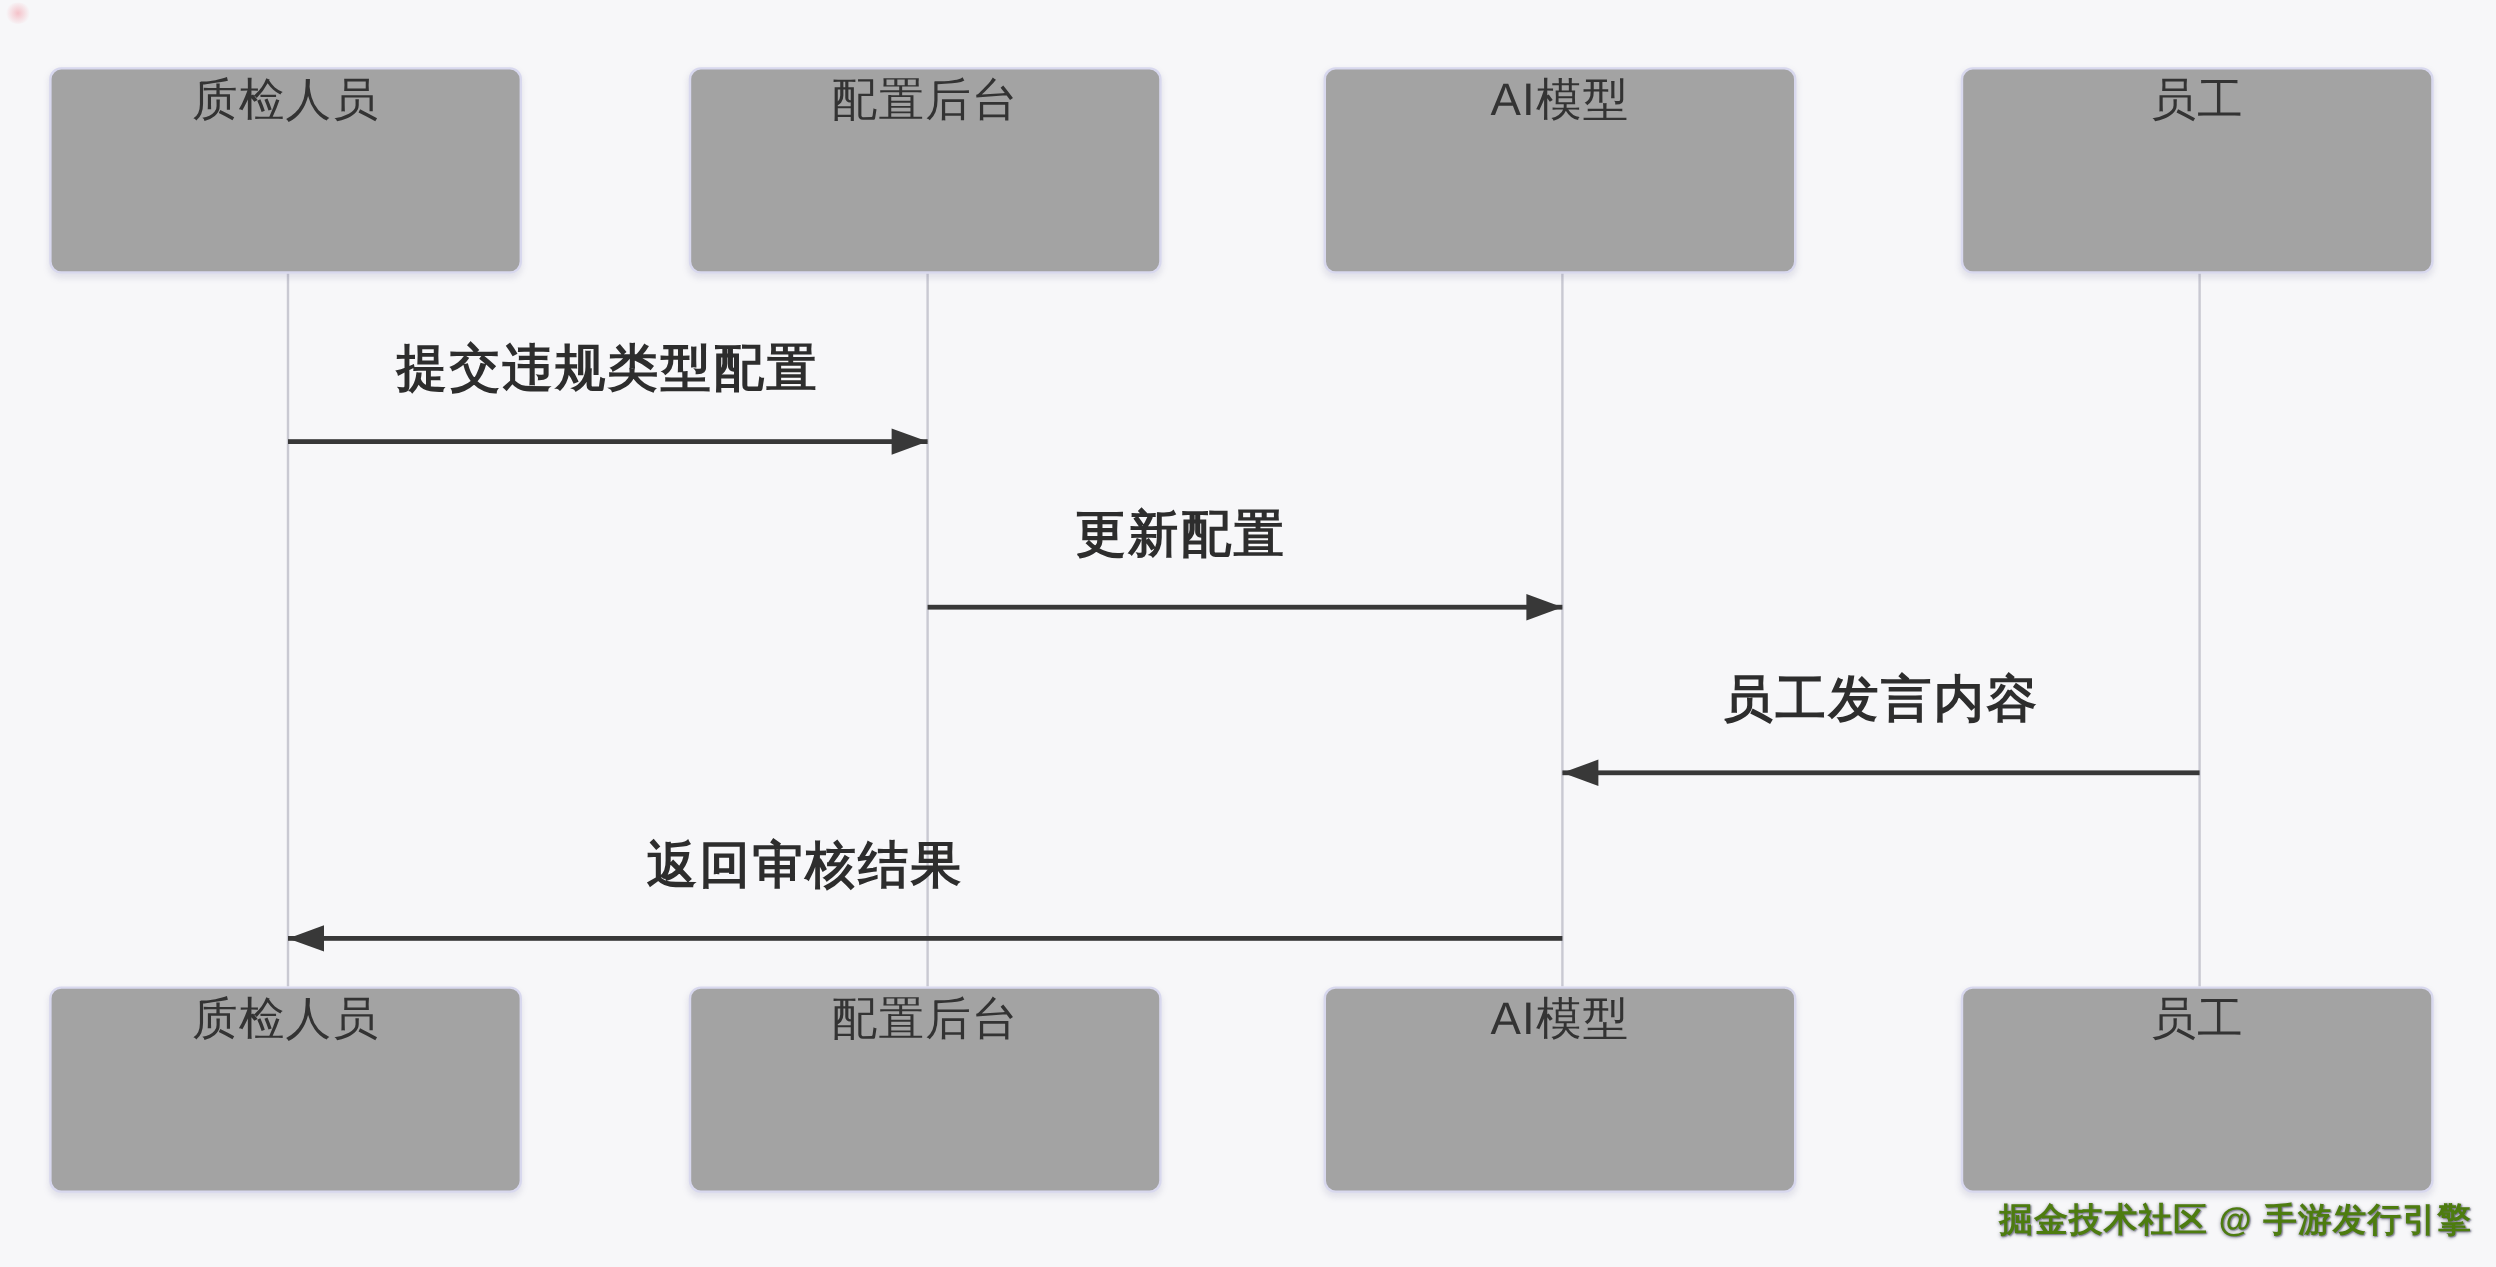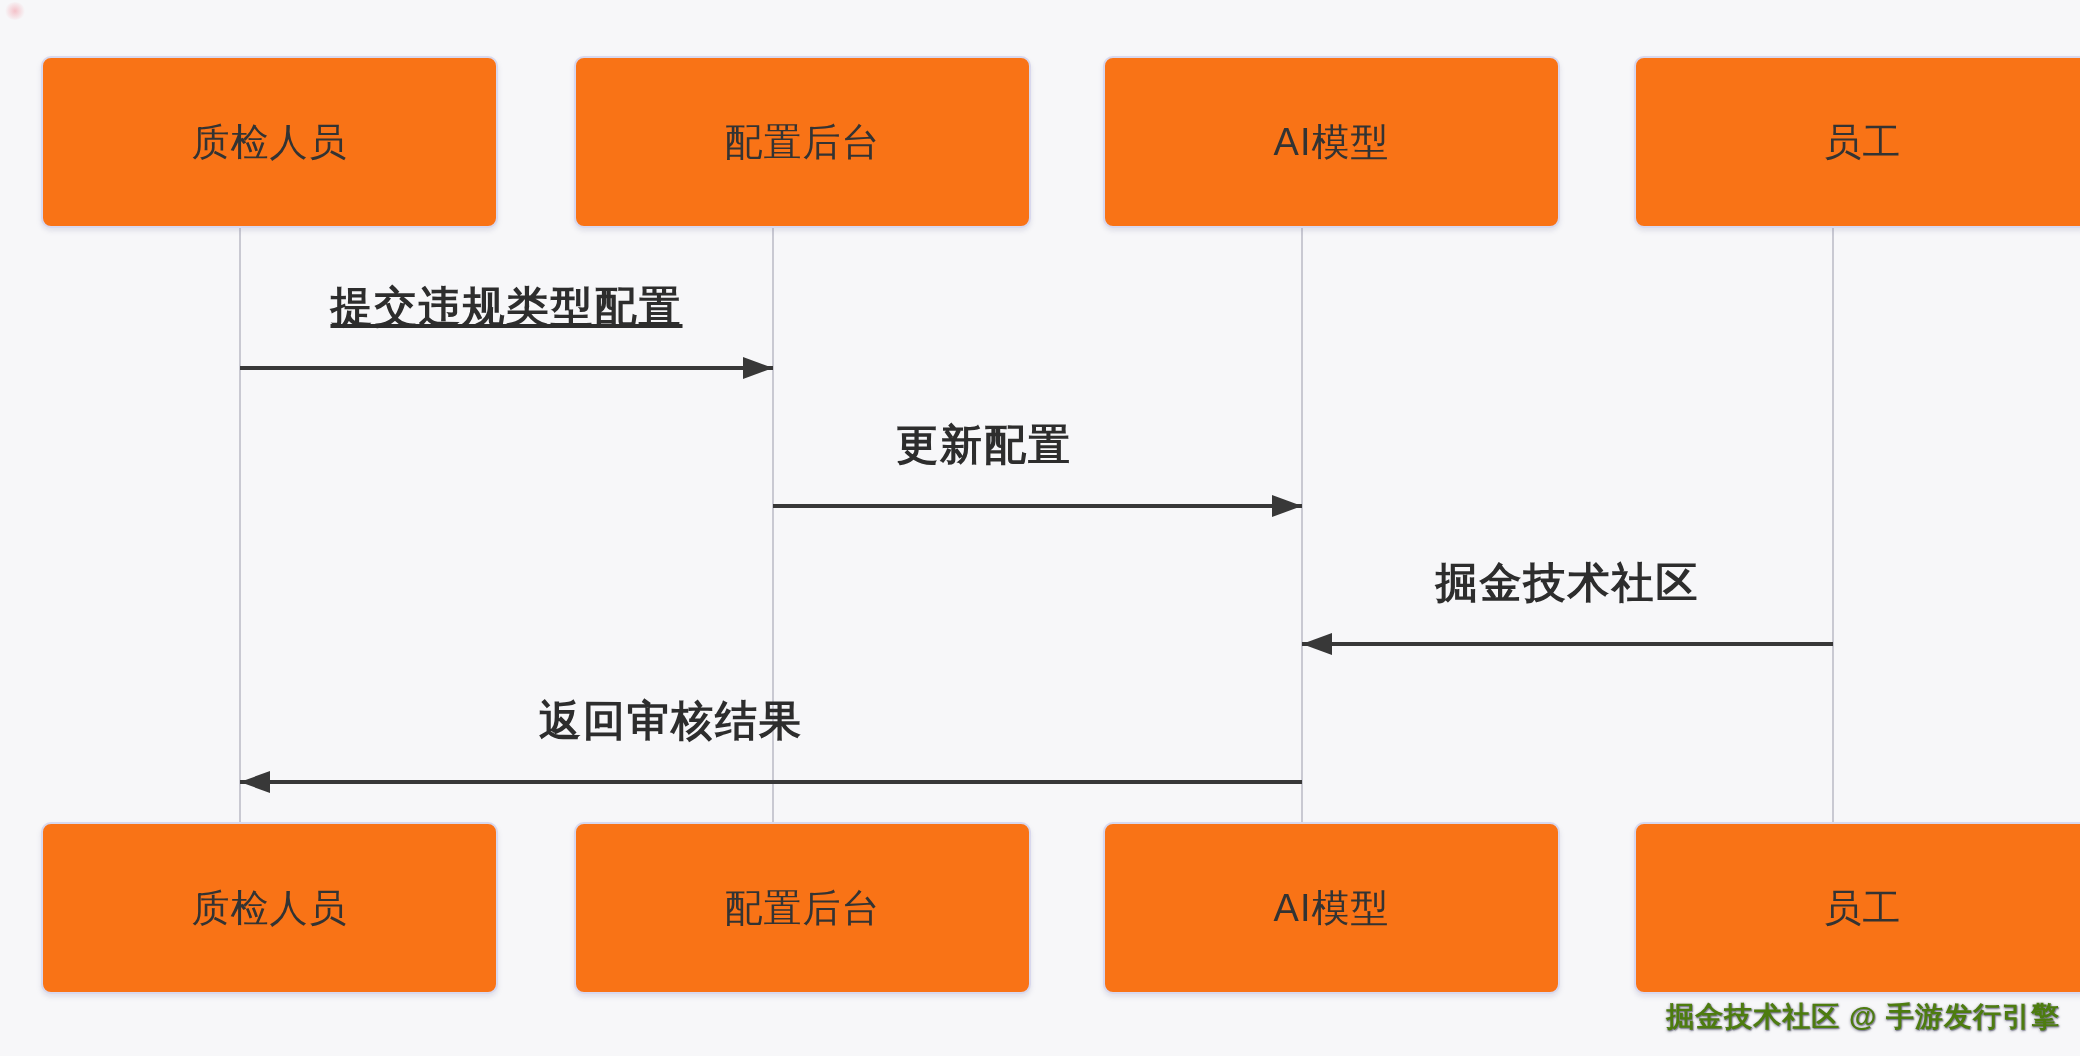--- a/index.html
+++ b/index.html
@@ -27,29 +27,28 @@
   }
   .lifeline {
     position: absolute;
     top: 228px;
     height: 594px;
     width: 2px;
     background: #c9c9d2;
   }
   .actor {
     position: absolute;
-    width: 457px;
+    width: 394px;
     height: 172px;
     box-sizing: border-box;
-    background: #f97316;
+    background: #a3a3a3;
     border: 2px solid #d8d8ee;
     border-radius: 10px;
     box-shadow: 0 3px 5px rgba(120,120,160,0.18);
     display: flex;
-    align-items: center;
     justify-content: center;
     font-size: 38px;
     font-weight: 500;
     color: #333333;
     letter-spacing: 1px;
   }
   .actor.row-top    { top: 56px; }
   .actor.row-bottom { top: 822px; }
   .msg-label {
     position: absolute;
@@ -104,29 +103,29 @@
   <div class="actor row-top" style="left:574px;">
     <span>配置后台</span>
   </div>
   <div class="actor row-top" style="left:1103px;">
     <span>AI模型</span>
   </div>
   <div class="actor row-top" style="left:1634px;">
     <span>员工</span>
   </div>
 
-  <div class="msg-label" style="left:240px; width:533px; top:284px;text-decoration:underline;">提交违规类型配置</div>
+  <div class="msg-label" style="left:240px; width:533px; top:284px;">提交违规类型配置</div>
   <div class="msg-line" style="left:240px; top:366px; width:533px;"></div>
   <div class="arrowhead right" style="left:743px; top:357px;"></div>
 
   <div class="msg-label" style="left:773px; width:422px; top:422px;">更新配置</div>
   <div class="msg-line" style="left:773px; top:504px; width:529px;"></div>
   <div class="arrowhead right" style="left:1272px; top:495px;"></div>
 
-  <div class="msg-label" style="left:1302px; width:531px; top:560px;">掘金技术社区</div>
+  <div class="msg-label" style="left:1302px; width:531px; top:560px;">员工发言内容</div>
   <div class="msg-line" style="left:1302px; top:642px; width:531px;"></div>
   <div class="arrowhead left" style="left:1302px; top:633px;"></div>
 
   <div class="msg-label" style="left:240px; width:862px; top:698px;">返回审核结果</div>
   <div class="msg-line" style="left:240px; top:780px; width:1062px;"></div>
   <div class="arrowhead left" style="left:240px; top:771px;"></div>
 
   <div class="actor row-bottom" style="left:41px;">
     <span>质检人员</span>
   </div>

